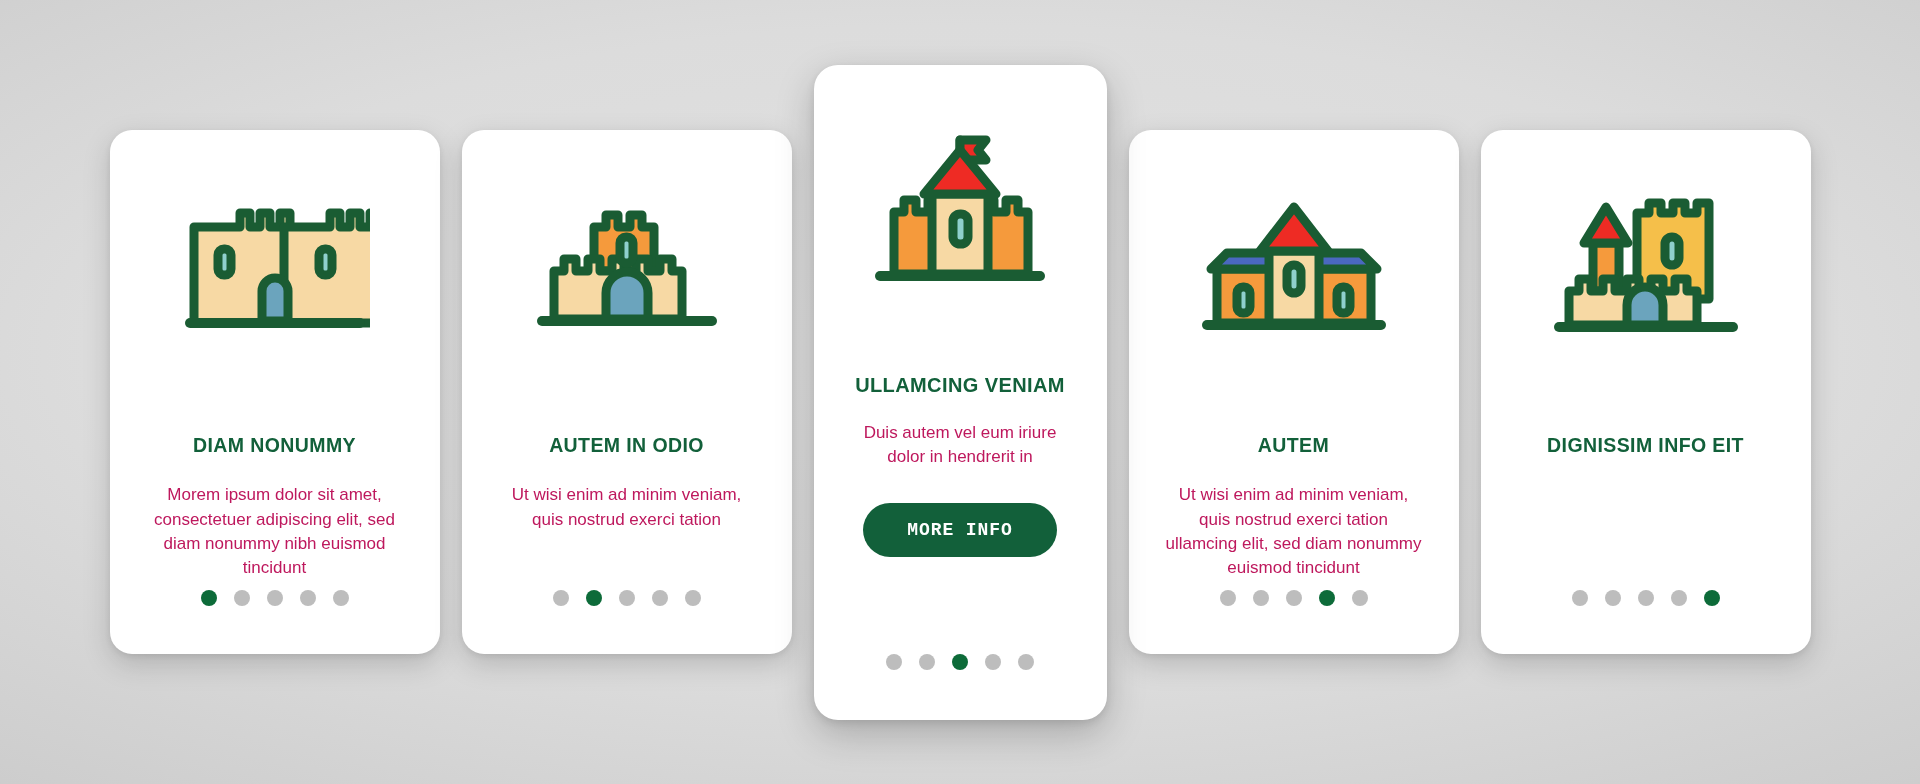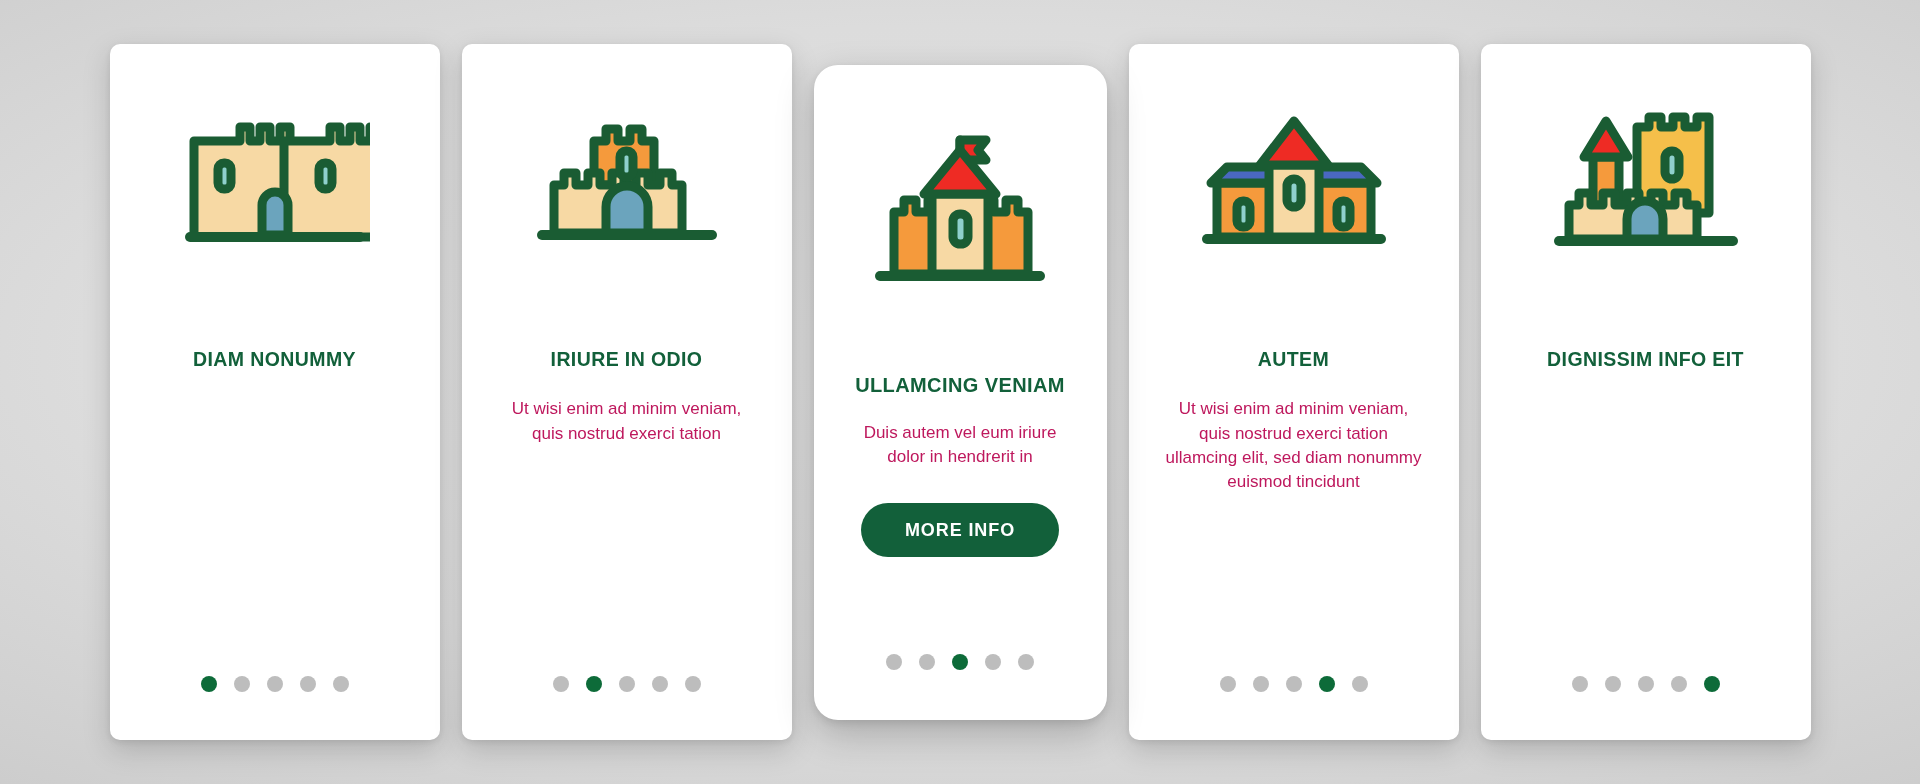--- a/index.html
+++ b/index.html
@@ -20,23 +20,23 @@
     align-items: center;
     justify-content: center;
     gap: 22px;
     width: 100%;
     height: 100%;
   }
 
   .card {
     position: relative;
     width: 330px;
-    height: 696px;
+    height: 524px;
     background: #ffffff;
-    border-radius: 10px;
+    border-radius: 22px;
     box-shadow: 0 10px 28px rgba(0,0,0,0.17), 0 2px 6px rgba(0,0,0,0.08);
     display: flex;
     flex-direction: column;
     align-items: center;
     flex: 0 0 auto;
   }
   .card.featured {
     width: 293px;
     height: 655px;
     border-radius: 24px;
@@ -76,21 +76,21 @@
     max-width: 100%;
   }
   .card.featured .card-body { margin-top: 24px; padding: 0 40px; }
 
   .more-info-btn {
     margin-top: 34px;
     background: #12603a;
     color: #ffffff;
     border: none;
     border-radius: 30px;
-    font-family: Liberation Sans, sans-serif;
+    font-family: Liberation Mono, monospace;
     font-weight: bold;
     font-size: 18px;
     letter-spacing: 0.9px;
     padding: 18px 44px;
     cursor: pointer;
     line-height: 1;
   }
 
   .dots {
     position: absolute;
@@ -124,20 +124,21 @@
           <path d="M18 30 h46 v-14 h10 v14 h10 v-14 h10 v14 h10 v-14 h10 v110 h-96 z" fill="#f7d9a4" transform="translate(-4,0)"></path>
           <path d="M110 30 h46 v-14 h10 v14 h10 v-14 h10 v14 h10 v-14 h10 v110 h-96 z" fill="#f7d9a4" transform="translate(-6,0)"></path>
           <path d="M82 124 v-30 a13 13 0 0 1 26 0 v30 z" fill="#6ba4bd"></path>
           <rect x="38" y="52" width="13" height="26" rx="6" fill="#8fd0cd"></rect>
           <rect x="139" y="52" width="13" height="26" rx="6" fill="#8fd0cd"></rect>
           <path d="M10 126 h170" fill="none" stroke-width="10"></path>
         </g>
       </svg>
     </div>
     <div class="card-title">DIAM NONUMMY</div>
+    <div class="card-body">Morem ipsum dolor sit amet, consectetuer adipiscing elit, sed diam nonummy nibh euismod tincidunt</div>
     <div class="dots">
       <span class="dot active"></span>
       <span class="dot"></span>
       <span class="dot"></span>
       <span class="dot"></span>
       <span class="dot"></span>
     </div>
   </div>
 
   <div class="card">
@@ -145,21 +146,21 @@
       <svg width="190" height="140" viewBox="0 0 190 140">
         <g stroke="#1a5c33" stroke-width="9" stroke-linejoin="round" stroke-linecap="round">
           <path d="M62 30 h12 v-12 h12 v12 h12 v-12 h12 v12 h12 v44 h-60 z" fill="#f59a3c"></path>
           <path d="M22 74 h10 v-12 h12 v12 h12 v-12 h12 v12 h12 v-12 h12 v12 h12 v-12 h12 v12 h12 v-12 h12 v12 h10 v48 h-128 z" fill="#f7d9a4"></path>
           <path d="M74 122 v-26 a21 21 0 0 1 42 0 v26 z" fill="#6ba4bd"></path>
           <rect x="88" y="40" width="13" height="26" rx="6" fill="#8fd0cd"></rect>
           <path d="M10 124 h170" fill="none" stroke-width="10"></path>
         </g>
       </svg>
     </div>
-    <div class="card-title">IRIURE IN ODIO</div>
+    <div class="card-title">AUTEM IN ODIO</div>
     <div class="card-body">Ut wisi enim ad minim veniam, quis nostrud exerci tation</div>
     <div class="dots">
       <span class="dot"></span>
       <span class="dot active"></span>
       <span class="dot"></span>
       <span class="dot"></span>
       <span class="dot"></span>
     </div>
   </div>
 

